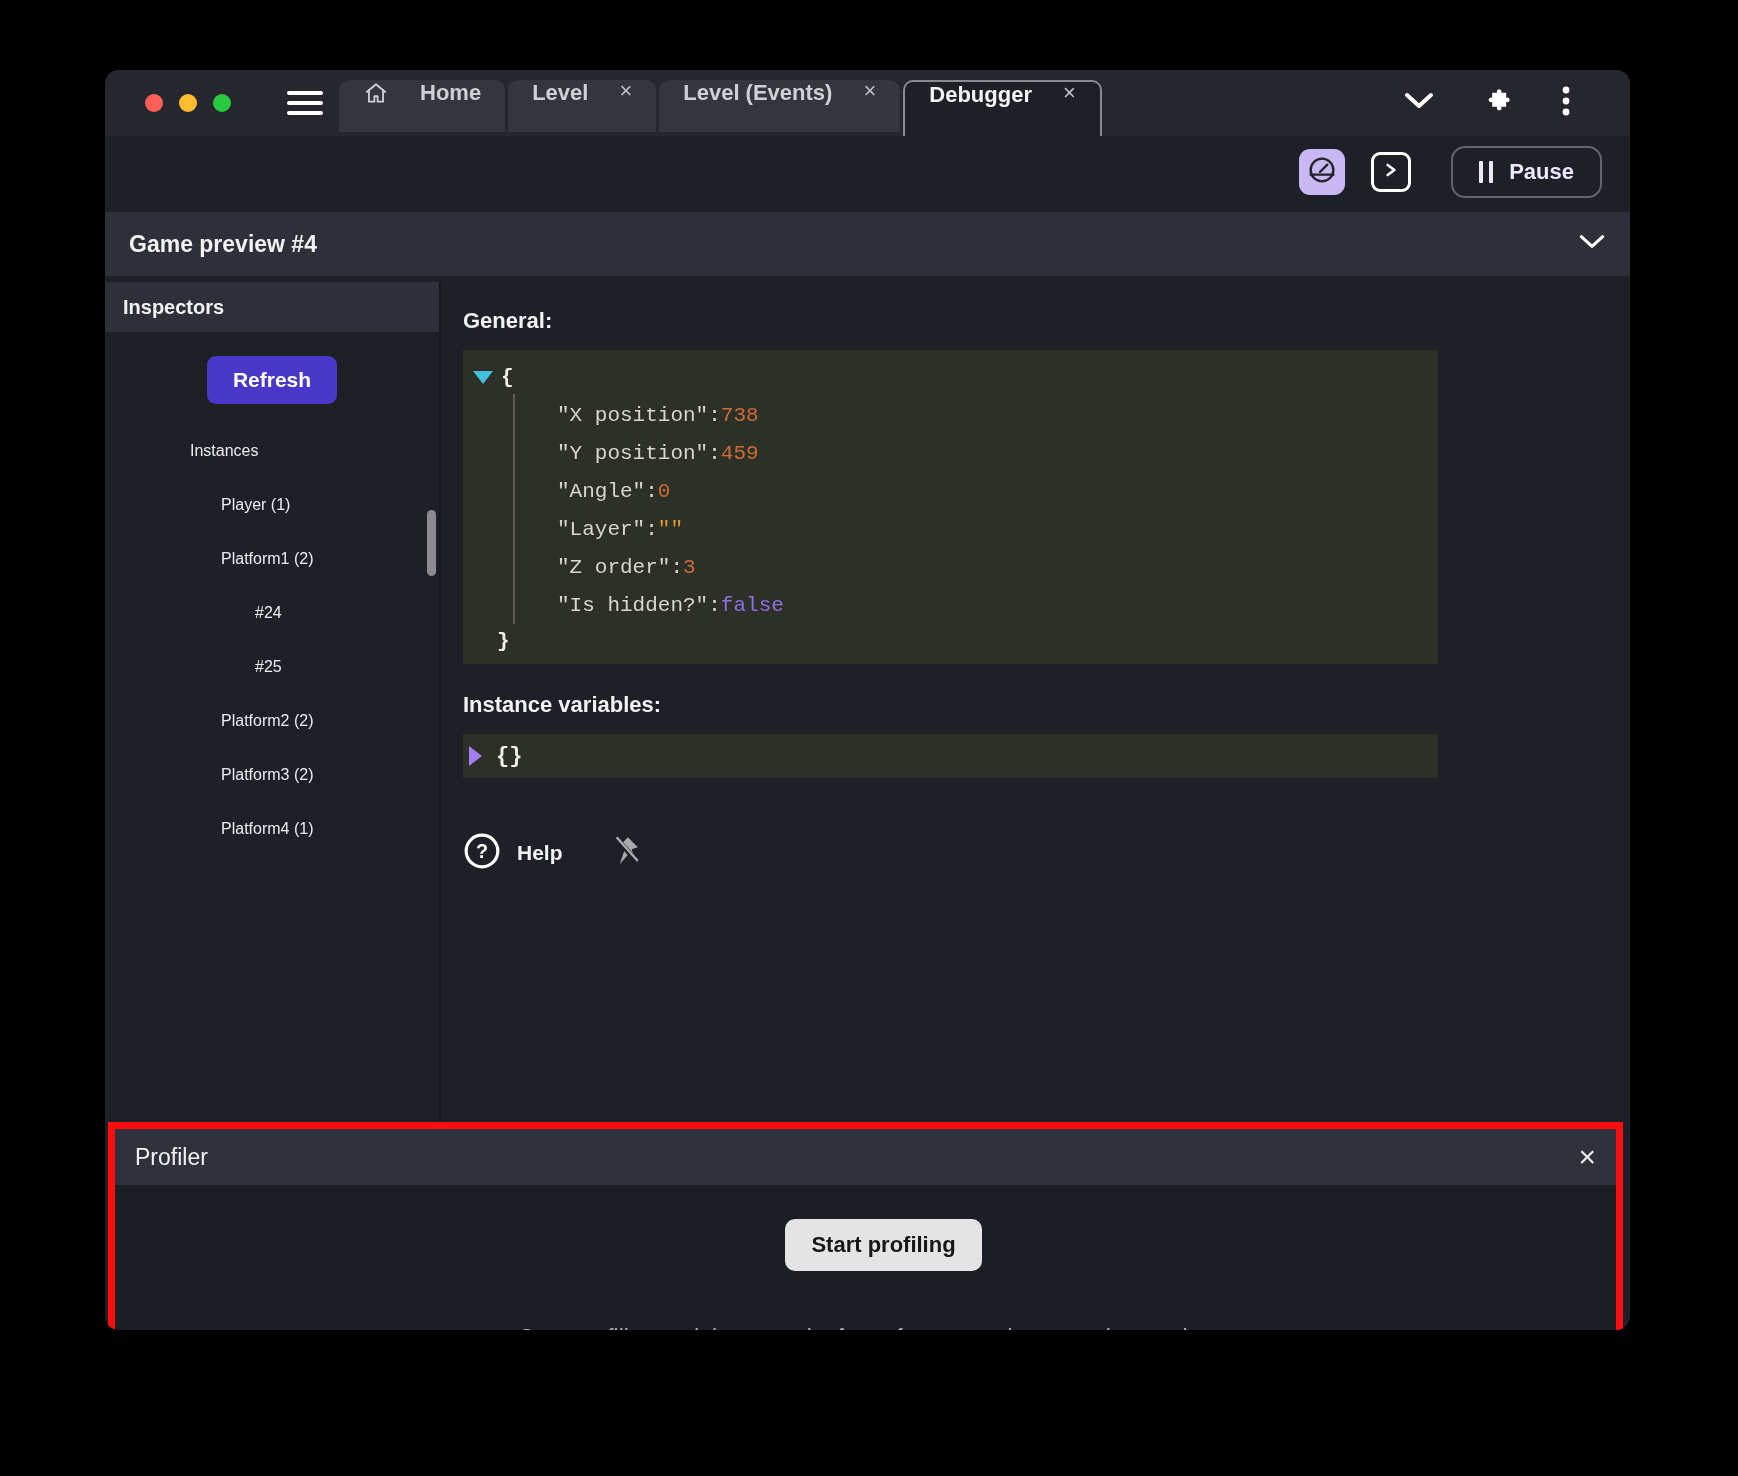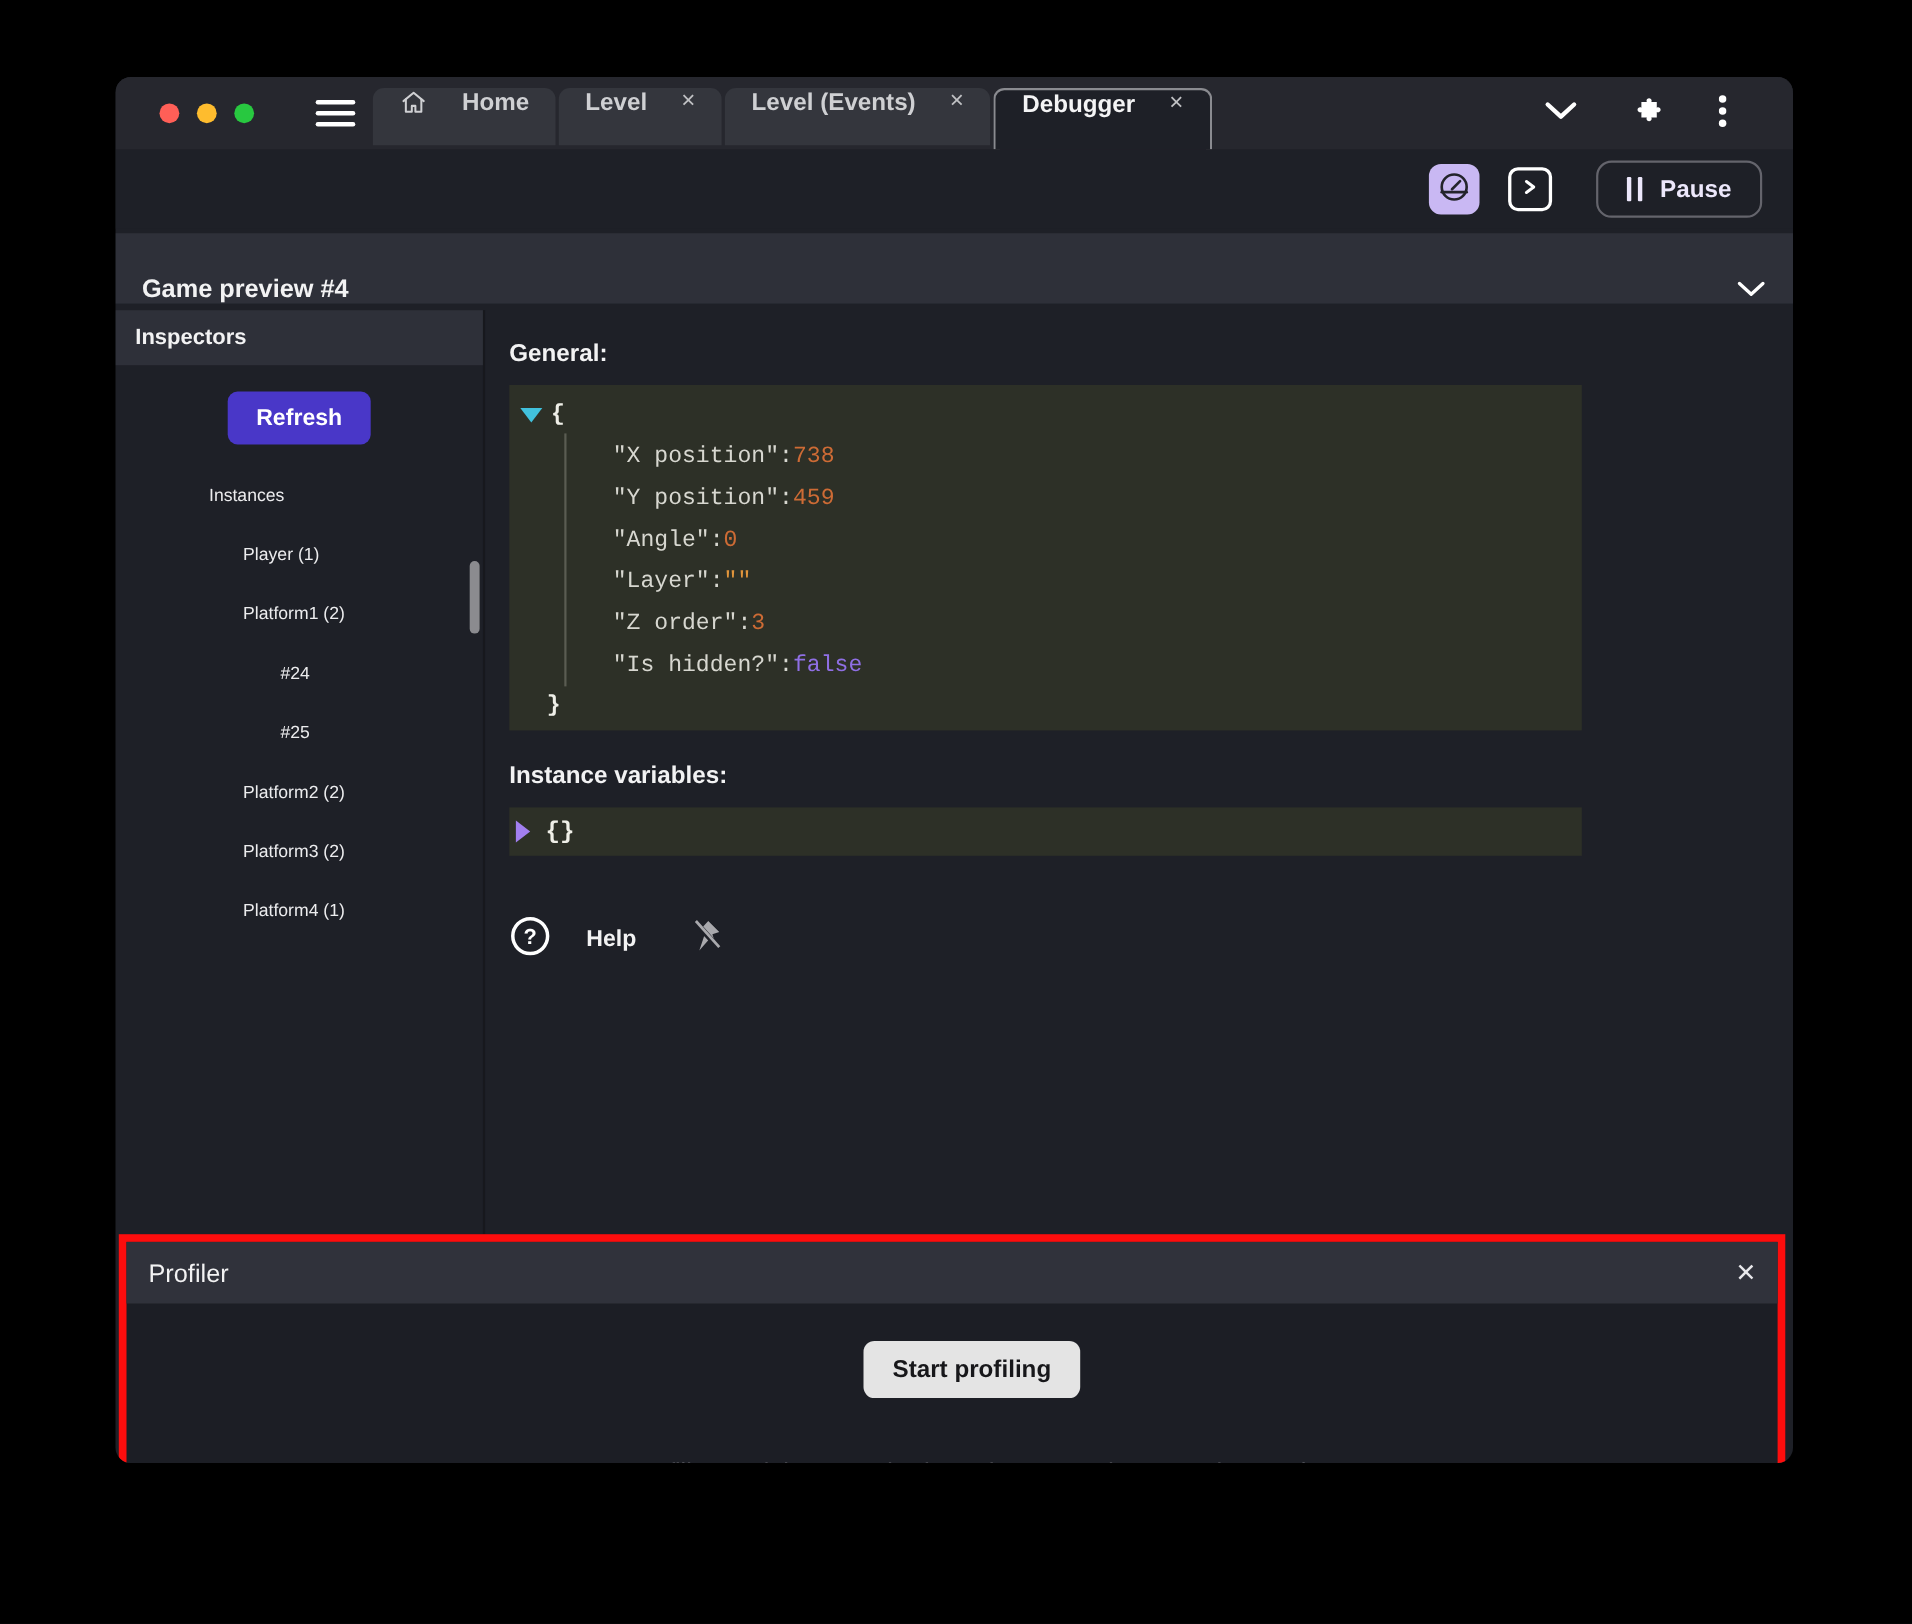--- a/index.html
+++ b/index.html
@@ -33,21 +33,21 @@
     display:flex; align-items:center; justify-content:center; cursor:pointer; }
   .console-btn { width:40px; height:40px; border-radius:9px; border:3px solid #fff;
     display:flex; align-items:center; justify-content:center; cursor:pointer; margin-right:14px; }
   .pause-btn { height:52px; border:2px solid #64646c; border-radius:14px; display:flex;
     align-items:center; gap:16px; padding:0 26px; cursor:pointer; color:#ece7fb; }
   .pause-glyph { display:flex; gap:6px; }
   .pause-glyph i { display:block; width:4px; height:22px; background:#ece7fb; border-radius:1px; }
   .pause-label { font-size:22px; font-weight:700; }
 
   
-  .preview-bar { height:64px; background:#2e3039; display:flex; align-items:flex-end;
+  .preview-bar { height:64px; background:#2e3039; display:flex; align-items:center;
     padding:0 24px; flex:0 0 auto; margin-top:4px; }
   .preview-title { color:#f2f2f3; font-size:23px; font-weight:700; }
   .preview-caret { margin-left:auto; }
 
   
   .content { flex:1; display:flex; min-height:0; position:relative; margin-top:6px; }
 
   .sidebar { width:336px; flex:0 0 auto; position:relative; border-right:2px solid #17181d; }
   .sidebar-header { height:50px; background:#2e3039; display:flex; align-items:center;
     padding-left:18px; color:#f2f2f3; font-size:20px; font-weight:700; }
@@ -76,21 +76,21 @@
   [data-type="str"] { color:#e1953c; }
   [data-type="bool"] { color:#8f6fe4; }
   .tri-down { width:0; height:0; border-left:10px solid transparent; border-right:10px solid transparent;
     border-top:13px solid #41c1dd; margin-left:4px; cursor:pointer; }
   .tri-right { width:0; height:0; border-top:10px solid transparent; border-bottom:10px solid transparent;
     border-left:13px solid #a27ff0; margin-left:6px; margin-right:14px; cursor:pointer; }
   .vars-label { margin-top:28px; }
   .vars-block { width:975px; background:#2d3027; margin-top:16px; height:44px; display:flex;
     align-items:center; font-family:"Liberation Mono", monospace; font-size:22px; font-weight:700; color:#efefe8; }
   .help-row { margin-top:54px; display:flex; align-items:center; gap:16px; }
-  .help-label { color:#f2f2f3; font-size:21px; font-weight:700;margin-left:16px; }
+  .help-label { color:#f2f2f3; font-size:21px; font-weight:700; }
   .unpin { margin-left:32px; cursor:pointer; }
 
   
   .profiler { position:absolute; left:3px; top:840px; width:1515px; height:412px;
     border:7px solid #fd0d0d; background:#1c1e25; display:flex; flex-direction:column; z-index:5; }
   .profiler-header { height:56px; background:#30323b; display:flex; align-items:center;
     padding:0 20px; flex:0 0 auto; }
   .profiler-title { color:#f2f2f3; font-size:23px; }
   .profiler-close { margin-left:auto; color:#e9e9ec; font-size:30px; line-height:1; cursor:pointer; }
   .profiler-body { flex:1; display:flex; flex-direction:column; align-items:center; padding-top:34px; }

